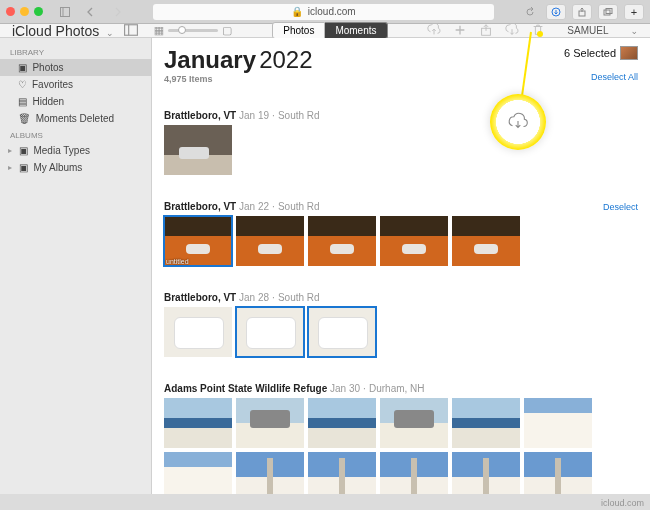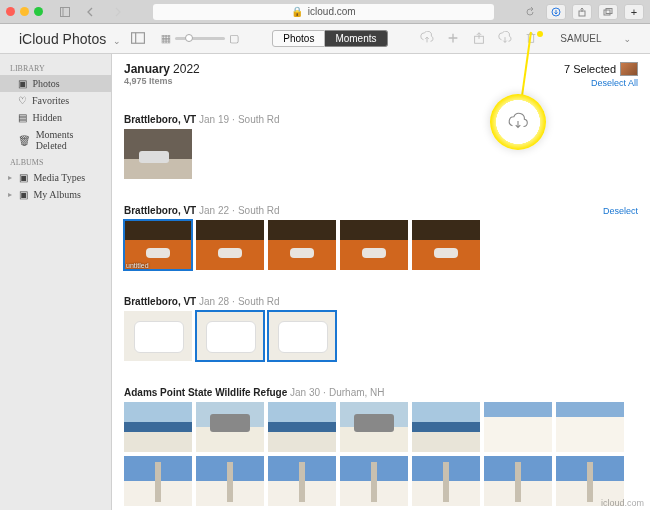--- a/index.html
+++ b/index.html
@@ -14,21 +14,21 @@
 .green { background: #27c93f; }
 .nav-btn { width: 20px; height: 16px; display: flex; align-items: center; justify-content: center; color: #888; }
 .nav-btn svg { width: 10px; height: 10px; }
 .addr { flex: 1; height: 16px; background: #fafafa; border-radius: 3px; display: flex; align-items: center; justify-content: center; font-size: 10px; color: #555; margin: 0 20px; }
 .addr .lock { margin-right: 4px; }
 .topright { display: flex; gap: 6px; align-items: center; }
 .topright .btn { width: 20px; height: 16px; background: #f0f0f0; border: 1px solid #ccc; border-radius: 3px; display: flex; align-items: center; justify-content: center; }
 .topright .btn.dl { color: #2a7ae2; }
 
 
-.toolbar { height: 30px; background: #f5f5f5; display: flex; align-items: center; padding: 0 19px; border-bottom: 1px solid #d0d0d0; }
+.toolbar { height: 14px; background: #f5f5f5; display: flex; align-items: center; padding: 0 12px; border-bottom: 1px solid #d0d0d0; }
 .title { font-weight: 300; font-size: 14px; color: #333; }
 .title b { font-weight: 500; }
 .chev { margin-left: 3px; color: #888; font-size: 9px; }
 .sidebar-toggle { width: 20px; color: #888; margin-left: 10px; }
 .zoom-slider { margin-left: 10px; display: flex; align-items: center; gap: 4px; color: #999; }
 .zoom-slider .track { width: 50px; height: 3px; background: #ccc; border-radius: 2px; position: relative; }
 .zoom-slider .thumb { width: 8px; height: 8px; background: #fff; border: 1px solid #aaa; border-radius: 50%; position: absolute; left: 20%; top: -3px; }
 .seg { display: flex; margin: 0 auto; }
 .seg button { font-size: 10px; padding: 2px 10px; background: #fafafa; border: 1px solid #bbb; }
 .seg button:first-child { border-radius: 3px 0 0 3px; }
@@ -39,35 +39,35 @@
 .user { font-size: 10px; color: #555; margin-left: 10px; display: flex; align-items: center; gap: 19px; }
 
 
 .callout { position: absolute; top: 94px; left: 490px; width: 56px; height: 56px; border-radius: 50%; background: radial-gradient(circle, #fff 55%, #fff47a 56%, #ffe500 70%, rgba(255,229,0,0) 100%); display: flex; align-items: center; justify-content: center; z-index: 20; box-shadow: 0 0 10px rgba(0,0,0,0.15); }
 .callout svg { width: 22px; height: 22px; stroke: #888; fill: none; stroke-width: 1.2; }
 .callout-line { position: absolute; top: 32px; left: 530px; width: 2px; height: 70px; background: linear-gradient(#ffe500, #ffe500); z-index: 19; transform: rotate(8deg); transform-origin: top; }
 .callout-dot { position: absolute; top: 31px; left: 537px; width: 6px; height: 6px; background: #ffe500; border-radius: 50%; z-index: 19; }
 
 
 .main { display: flex; height: calc(510px - 54px); }
-.sidebar { width: 112px; background: #eaeaea; border-right: 1px solid #d0d0d0; padding: 6px 0; font-family: Liberation Serif, serif; }
+.sidebar { width: 152px; background: #eaeaea; border-right: 1px solid #d0d0d0; padding: 6px 0; }
 .side-hdr { font-size: 8px; color: #888; text-transform: uppercase; padding: 4px 10px 2px; }
 .side-item { padding: 3px 10px 3px 18px; display: flex; align-items: center; gap: 5px; color: #444; font-size: 10px; }
 .side-item.sel { background: #d0d0d0; }
 .side-item .disc { color: #999; width: 6px; font-size: 8px; margin-left: -10px; }
 
 .content { flex: 1; background: #fff; overflow-y: auto; padding: 8px 12px 20px 12px; position: relative; }
 .header-row { display: flex; justify-content: space-between; align-items: flex-start; }
-.month { font-size: 12px; font-weight: 600; color: #222; }
+.month { font-size: 24px; font-weight: 600; color: #222; }
 .year { font-weight: 300; }
 .count { font-size: 9px; color: #888; margin-top: 0; font-weight: bold; }
 .selinfo { text-align: right; }
 .selcount { font-size: 11px; color: #111; display: flex; align-items: center; gap: 4px; justify-content: flex-end; }
 .selthumb { width: 18px; height: 14px; background: linear-gradient(135deg, #c97b4a, #8a5230); border:1px solid #999; }
-.deselect { font-size: 9px; color: #1976d2; margin-top: 2px; }
+.deselect { font-size: 9px; color: #1976d2; margin-top: 12px; }
 
 .group { margin-top: 26px; }
 .group-hdr { display: flex; justify-content: space-between; align-items: center; font-size: 10px; margin-bottom: 4px; }
 .loc { font-weight: 600; color: #222; }
 .date, .sub { color: #999; font-weight: 400; }
 .dlink { color: #1976d2; font-size: 9px; font-weight: 500; }
 .thumbs { display: flex; gap: 4px; flex-wrap: wrap; }
 .thumb { width: 68px; height: 50px; background: #ccc; position: relative; }
 .thumb.selected { outline: 2px solid #1976d2; outline-offset: -1px; }
 .thumb .caption { position: absolute; bottom: 1px; left: 2px; font-size: 7px; color: rgba(255,255,255,0.9); text-shadow: 0 0 2px #000; }
@@ -242,21 +242,21 @@
     <div class="header-row">
       <div>
         <div>
           <span class="month">January</span>
           <span class="month year">2022</span>
         </div>
         <div class="count">4,975 Items</div>
       </div>
       <div class="selinfo">
         <div class="selcount">
-          <span>7 Selected</span>
+          <span>6 Selected</span>
           <span class="selthumb"></span>
         </div>
         <div class="deselect">Deselect All</div>
       </div>
     </div>
 
     <div id="groups">
         <div class="group">
           <div class="group-hdr">
             <div><span class="loc">Brattleboro, VT</span> <span class="date">Jan 19</span> <span class="sub">· South Rd</span></div>

